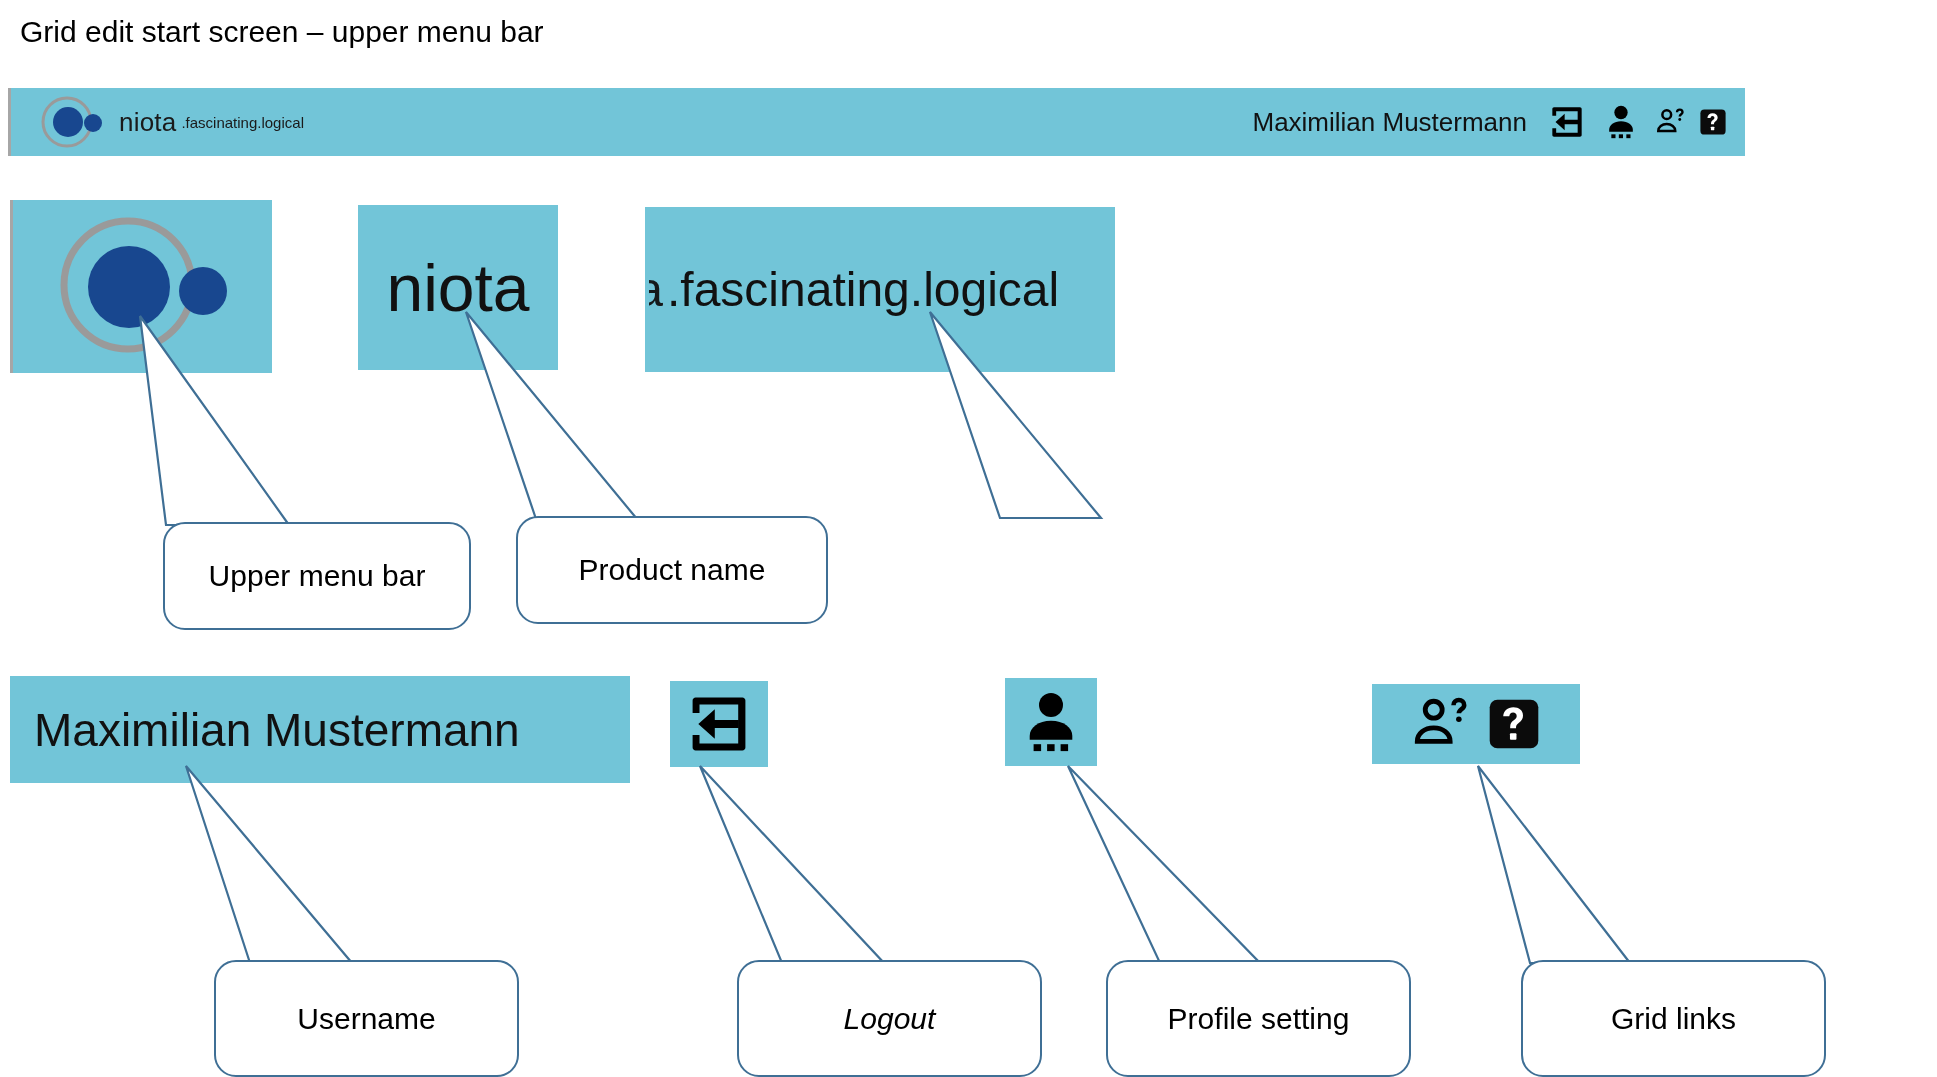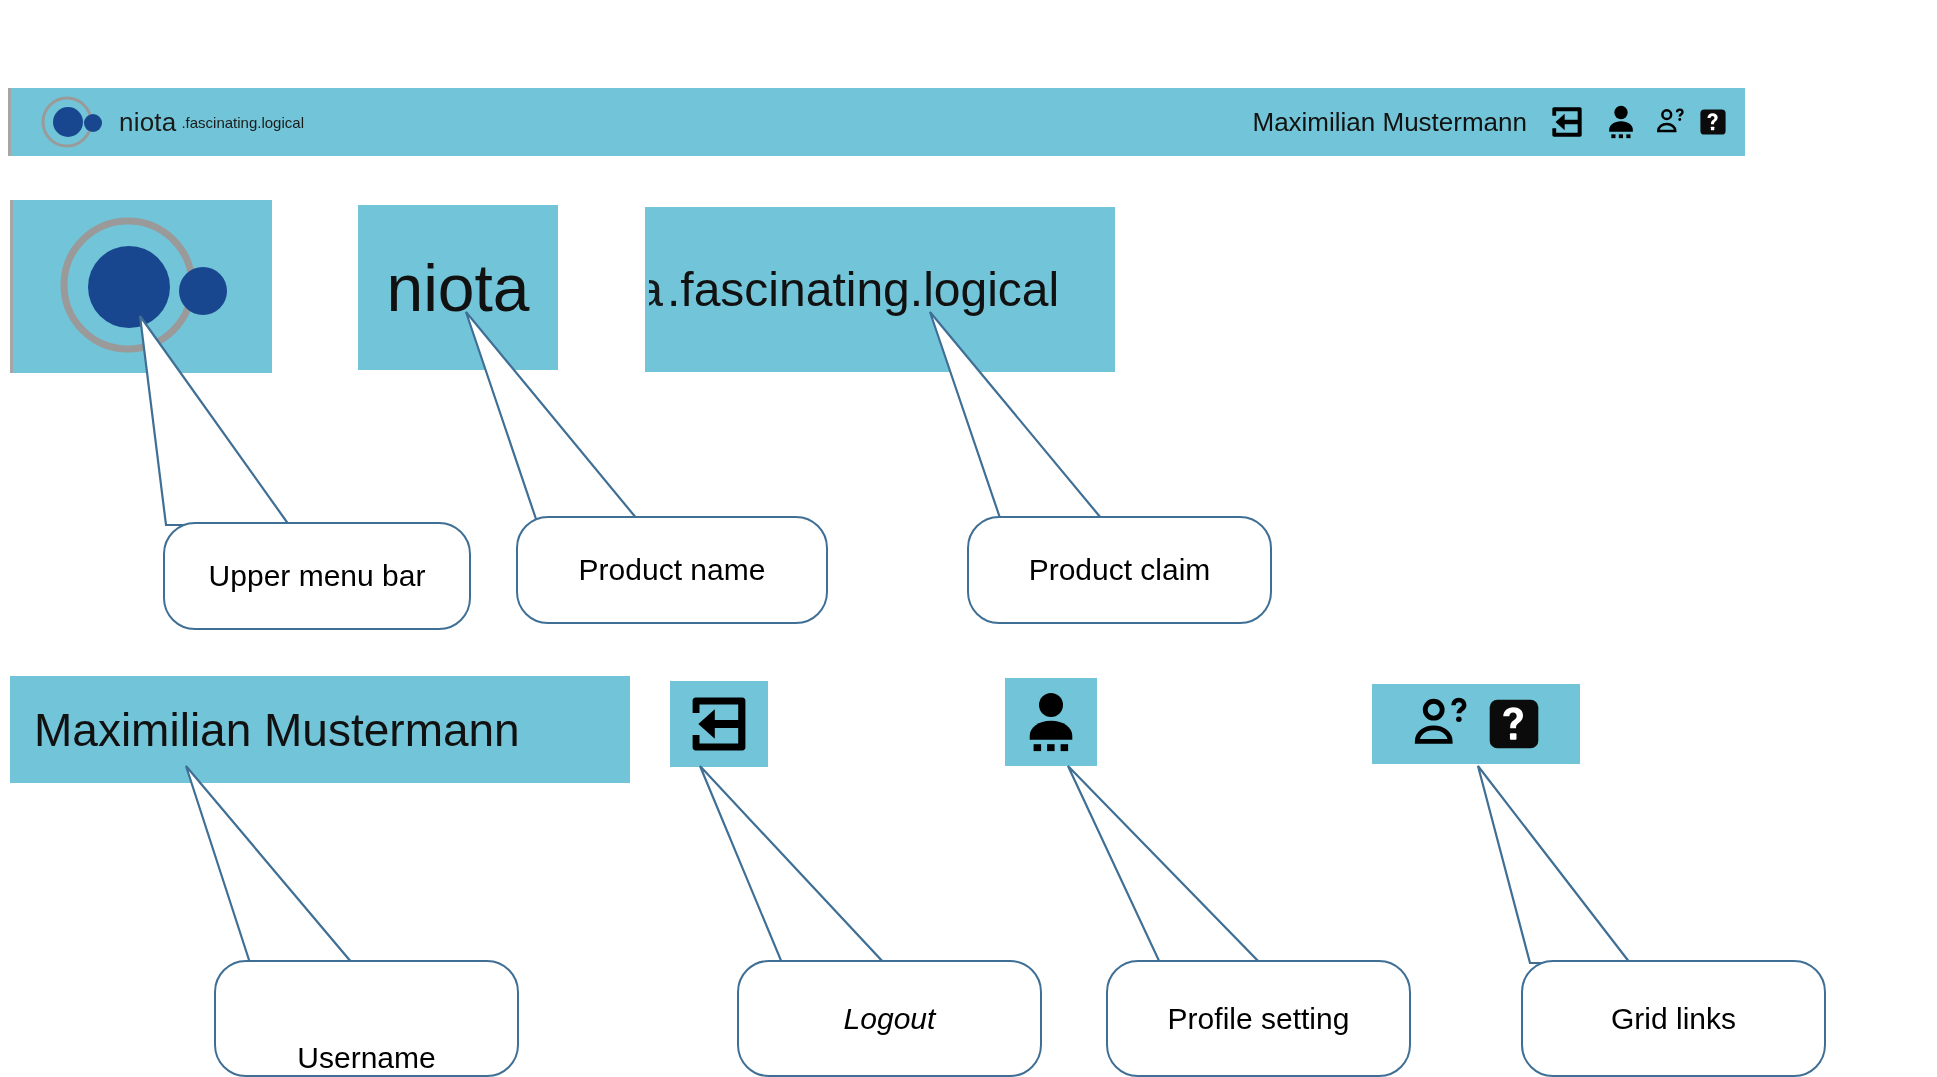--- a/index.html
+++ b/index.html
@@ -90,21 +90,21 @@
     color: #111;
     white-space: nowrap;
     font-family: "Liberation Sans", sans-serif;
   }
 
   
   .callout {
     position: absolute;
     background: #ffffff;
     border: 2px solid #3f6f95;
-    border-radius: 32px;
+    border-radius: 22px;
     display: flex;
     align-items: center;
     justify-content: center;
   }
   .callout-label {
     font-size: 30px;
     color: #000;
     white-space: nowrap;
   }
 
@@ -117,20 +117,21 @@
     pointer-events: none;
   }
 
   svg.icon { display: block; }
 </style>
 </head>
 <body>
 
 <div id="page">
 
+  <div id="slide-title">Grid edit start screen – upper menu bar</div>
 
   <div id="menubar">
 
     <div class="bar-left">
       <span class="logo-mark">
         <svg class="icon" width="66" height="56" viewBox="0 0 66 56">
           <circle cx="28" cy="28" r="24" fill="none" stroke="#9a9a9a" stroke-width="3"></circle>
           <circle cx="29" cy="28" r="15" fill="#18478f"></circle>
           <circle cx="54" cy="29" r="9" fill="#18478f"></circle>
         </svg>
@@ -272,25 +273,22 @@
   </svg>
 
   <div class="callout" style="left:163px; top:522px; width:308px; height:108px;">
     <span class="callout-label">Upper menu bar</span>
   </div>
 
   <div class="callout" style="left:516px; top:516px; width:312px; height:108px;align-items:center;">
     <span class="callout-label">Product name</span>
   </div>
 
-  <div class="callout" style="left:967px; top:516px; width:305px; height:108px;">
-    <span class="callout-label">Product claim</span>
-  </div>
-
-  <div class="callout" style="left:214px; top:960px; width:305px; height:117px;align-items:flex-end;">
+
+  <div class="callout" style="left:214px; top:960px; width:305px; height:117px;">
     <span class="callout-label">Username</span>
   </div>
 
   <div class="callout" style="left:737px; top:960px; width:305px; height:117px;font-style:italic;">
     <span class="callout-label">Logout</span>
   </div>
 
   <div class="callout" style="left:1106px; top:960px; width:305px; height:117px;">
     <span class="callout-label">Profile setting</span>
   </div>

